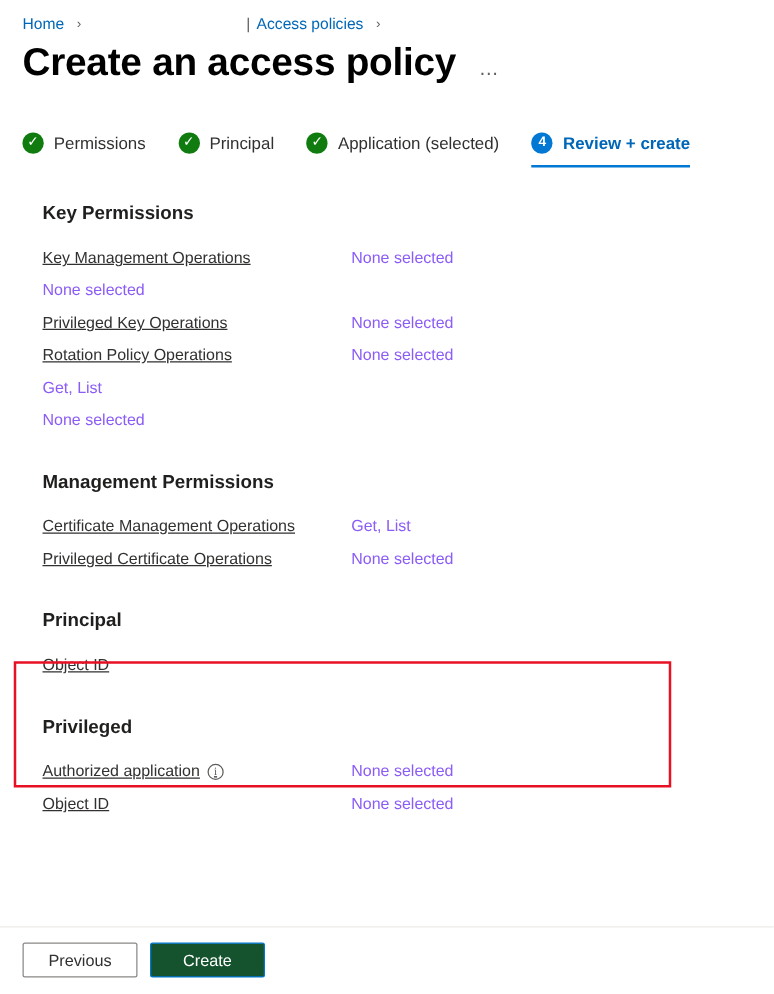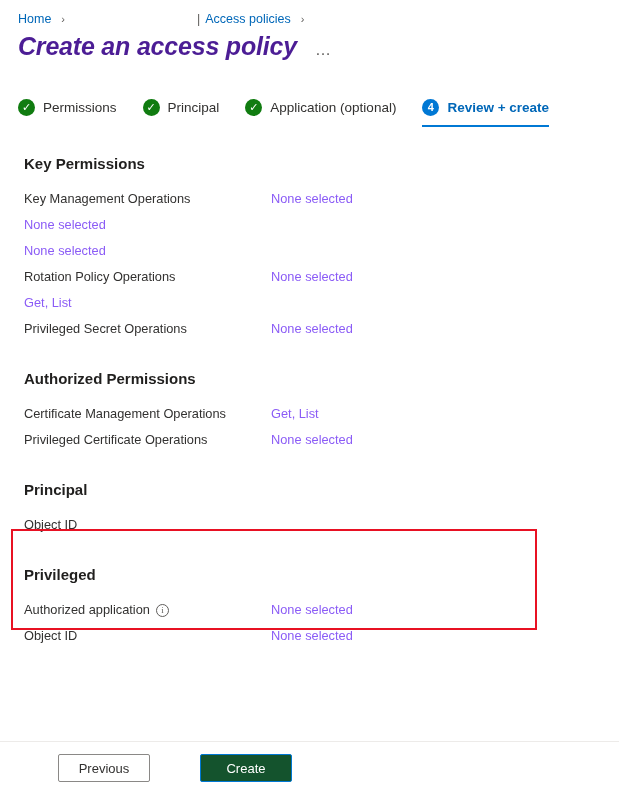--- a/index.html
+++ b/index.html
@@ -26,25 +26,24 @@
   }
   .crumb-group { display: flex; align-items: center; margin-left: 122px; }
   .crumb-pipe { color: #605e5c; margin-right: 5px; }
 
   
   .title-row {
     display: flex; align-items: baseline;
     padding: 4px 0 0 18px;
   }
   .page-title {
-    font-size: 25px;
+    font-size: 31px;
     font-weight: 600;
     letter-spacing: -0.2px;
-    color: #4c1d95;
-    font-style: italic;
+    color: #000000;
   }
   .ellipsis-btn {
     margin-left: 14px;
     color: #605e5c;
     font-size: 16px;
     letter-spacing: 1px;
     cursor: pointer;
     line-height: 1;
     padding: 2px 4px;
   }
@@ -81,34 +80,34 @@
   .tab.active::after {
     content: "";
     position: absolute;
     left: 0; right: 0; bottom: 0;
     height: 2px;
     background: #0078d4;
   }
   .check { font-size: 11px; line-height: 1; }
 
   
-  .content { padding: 0 24px; }
+  .content { padding: 0 34px; }
   .section-head {
     font-size: 15px;
     font-weight: 700;
     color: #201f1e;
     margin: 28px 0 14px 0;
   }
   .row {
     display: flex;
     font-size: 12.8px;
     line-height: 26px;
     color: #323130;
   }
-  .row .label { width: 247px; display: flex; align-items: center; }
+  .row .label { width: 247px; display: flex; align-items: center; text-decoration: underline; }
   .row .value { color: #8b5cf6; }
   .info-icon {
     display: inline-flex;
     align-items: center; justify-content: center;
     width: 13px; height: 13px;
     border: 1px solid #605e5c;
     border-radius: 50%;
     font-size: 9px;
     color: #605e5c;
     margin-left: 6px;
@@ -137,21 +136,20 @@
     align-items: center;
   }
   .btn {
     height: 28px;
     min-width: 92px;
     font-size: 13px;
     font-family: "Liberation Sans", sans-serif;
     border-radius: 2px;
     cursor: pointer;
     padding: 0 14px;
-    margin-left: 40px;
   }
   .btn-secondary {
     background: #ffffff;
     border: 1px solid #8a8886;
     color: #323130;
     margin-right: 10px;
   }
   .btn-primary {
     background: #14532d;
     border: 1px solid #0078d4;
@@ -195,57 +193,57 @@
     <div class="tab">
       <span class="badge done">
           <span class="check">✓</span>
         </span>
       <span>Principal</span>
     </div>
     <div class="tab">
       <span class="badge done">
           <span class="check">✓</span>
         </span>
-      <span>Application (optional)</span>
+      <span>Application (selected)</span>
     </div>
     <div class="tab active">
       <span class="badge current">
           <span class="check">4</span>
         </span>
       <span>Review + create</span>
     </div>
   </div>
 
   <div class="content">
 
     <div class="section-head">Key Permissions</div>
     <div class="row">
       <span class="label">Key Management Operations</span>
       <span class="value">None selected</span>
     </div>
     <div class="row">
       <span class="value">None selected</span>
     </div>
     <div class="row">
+      <span class="label">Privileged Key Operations</span>
       <span class="value">None selected</span>
     </div>
     <div class="row">
       <span class="label">Rotation Policy Operations</span>
       <span class="value">None selected</span>
     </div>
 
     <div class="row">
       <span class="value">Get, List</span>
     </div>
     <div class="row">
-      <span class="label">Privileged Secret Operations</span>
-      <span class="value">None selected</span>
-    </div>
-
-    <div class="section-head">Authorized Permissions</div>
+      <span class="value">None selected</span>
+    </div>
+
+    <div class="section-head">Management Permissions</div>
     <div class="row">
       <span class="label">Certificate Management Operations</span>
       <span class="value">Get, List</span>
     </div>
     <div class="row">
       <span class="label">Privileged Certificate Operations</span>
       <span class="value">None selected</span>
     </div>
 
     <div class="section-head">Principal</div>

